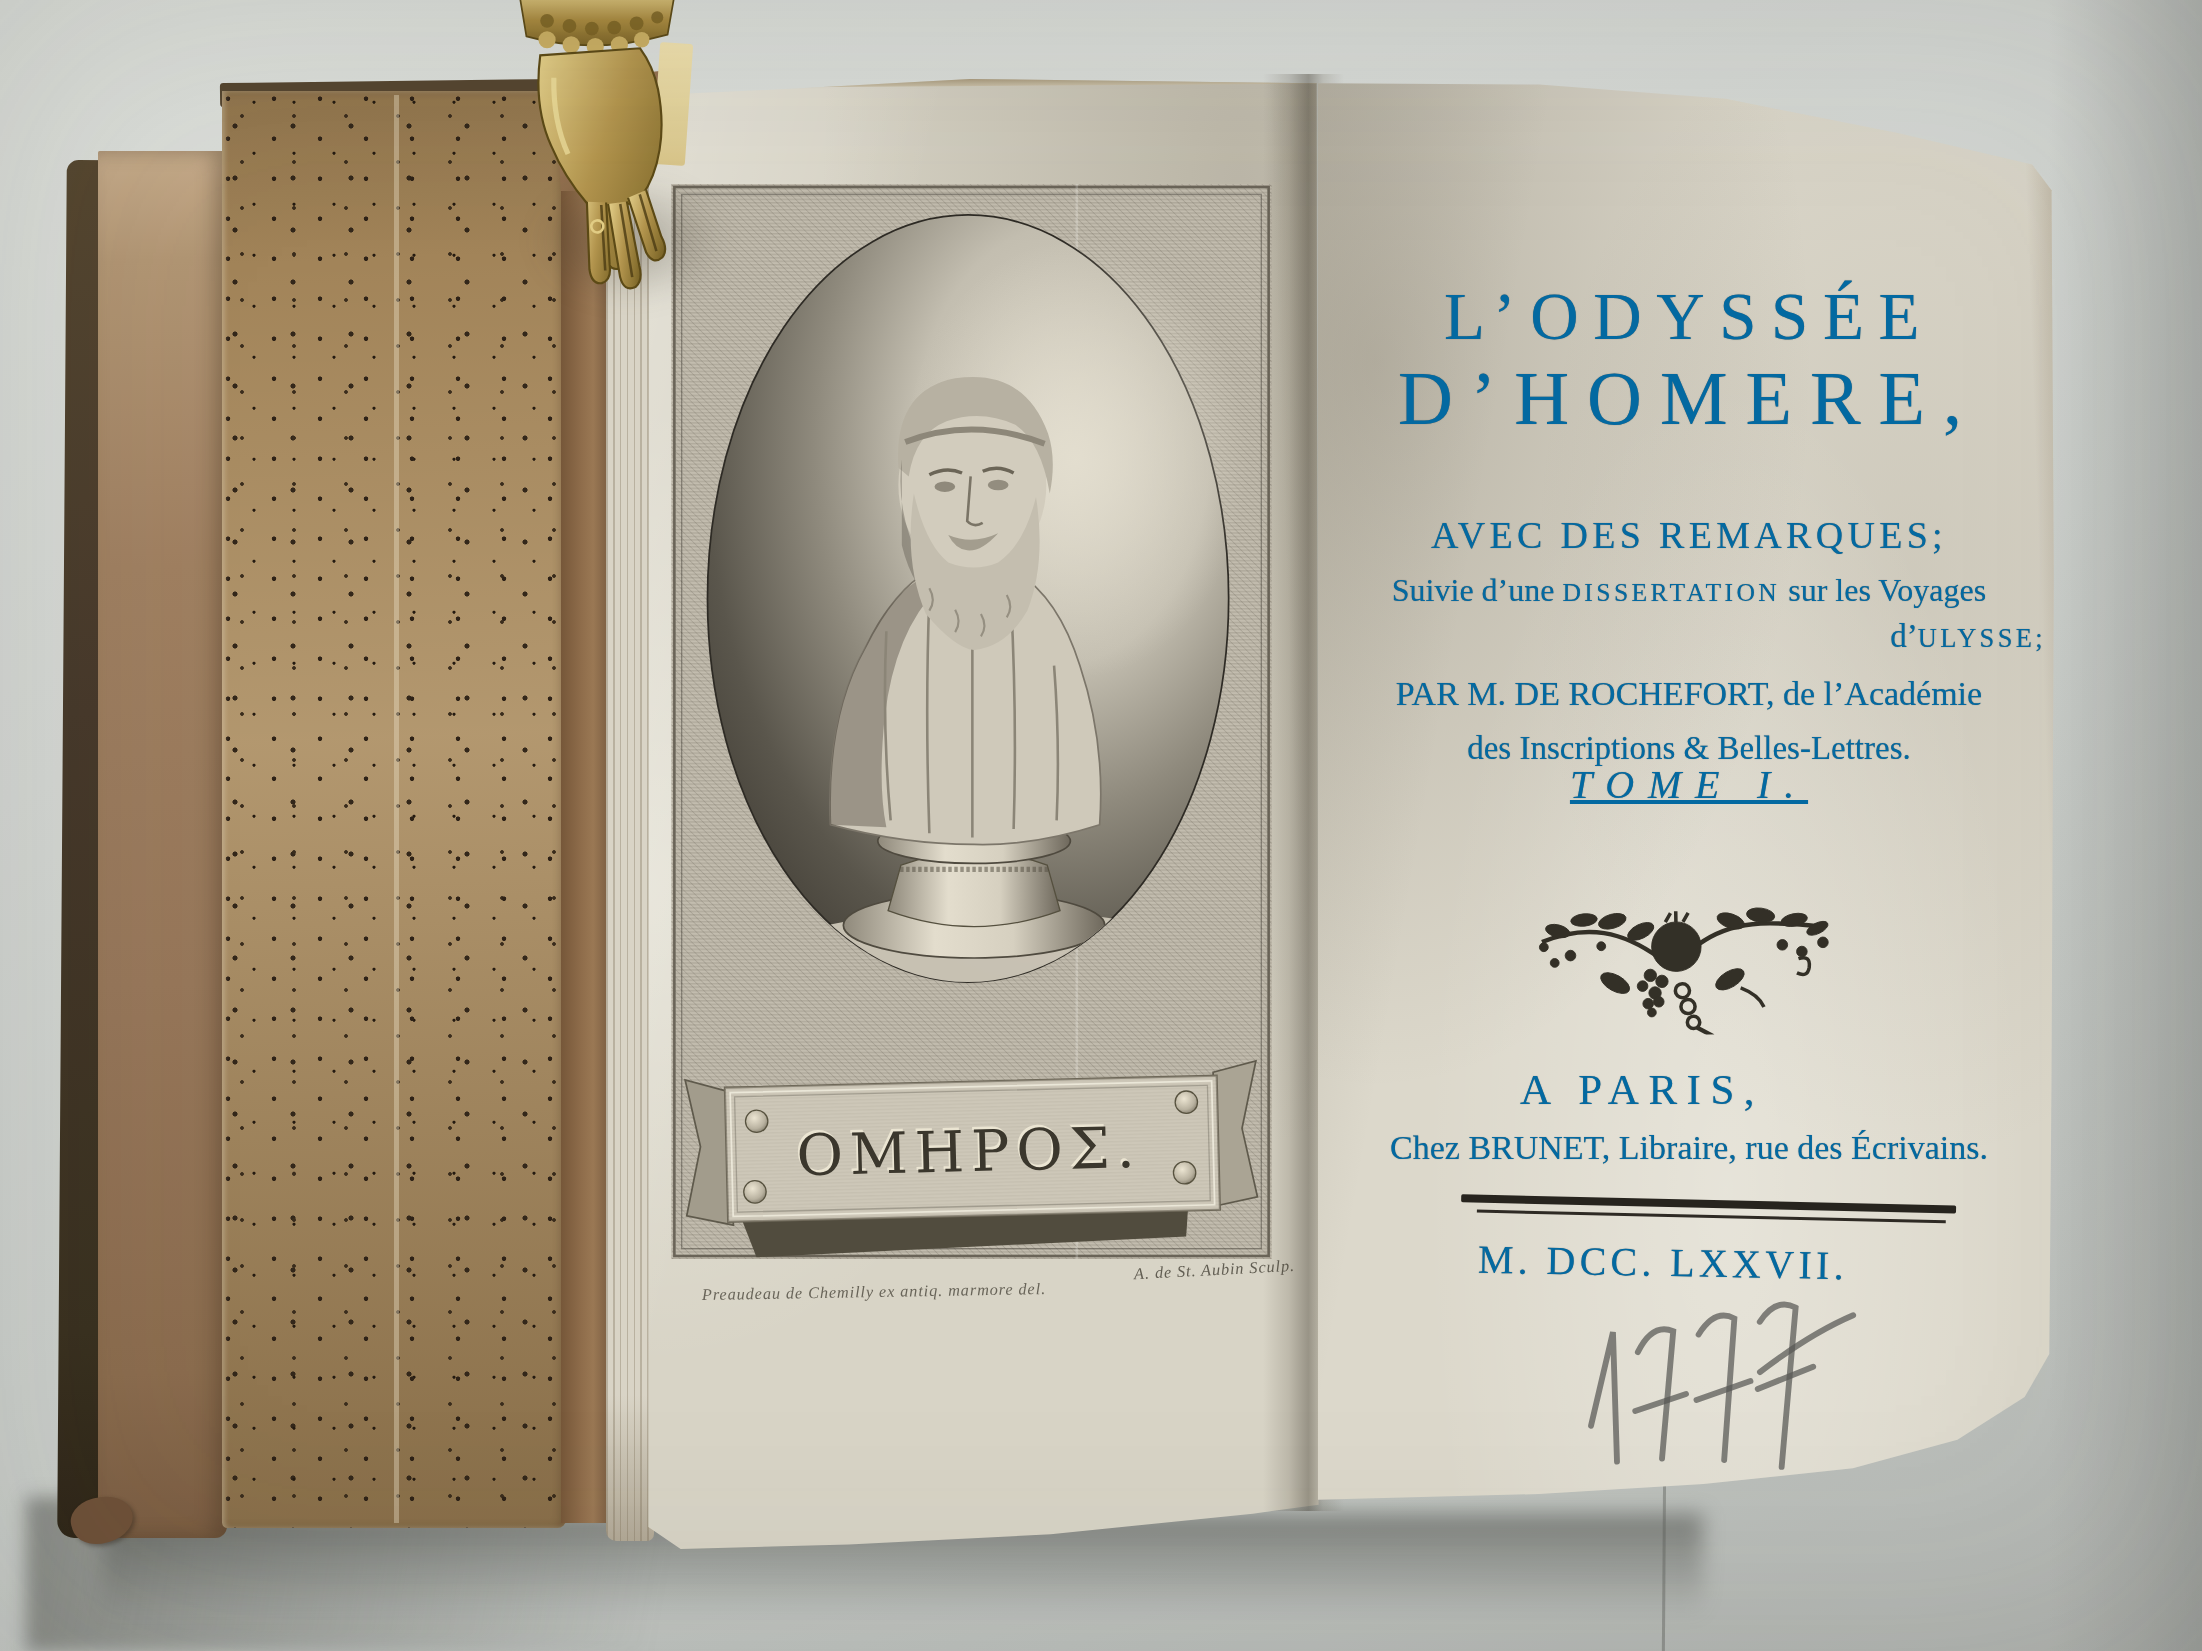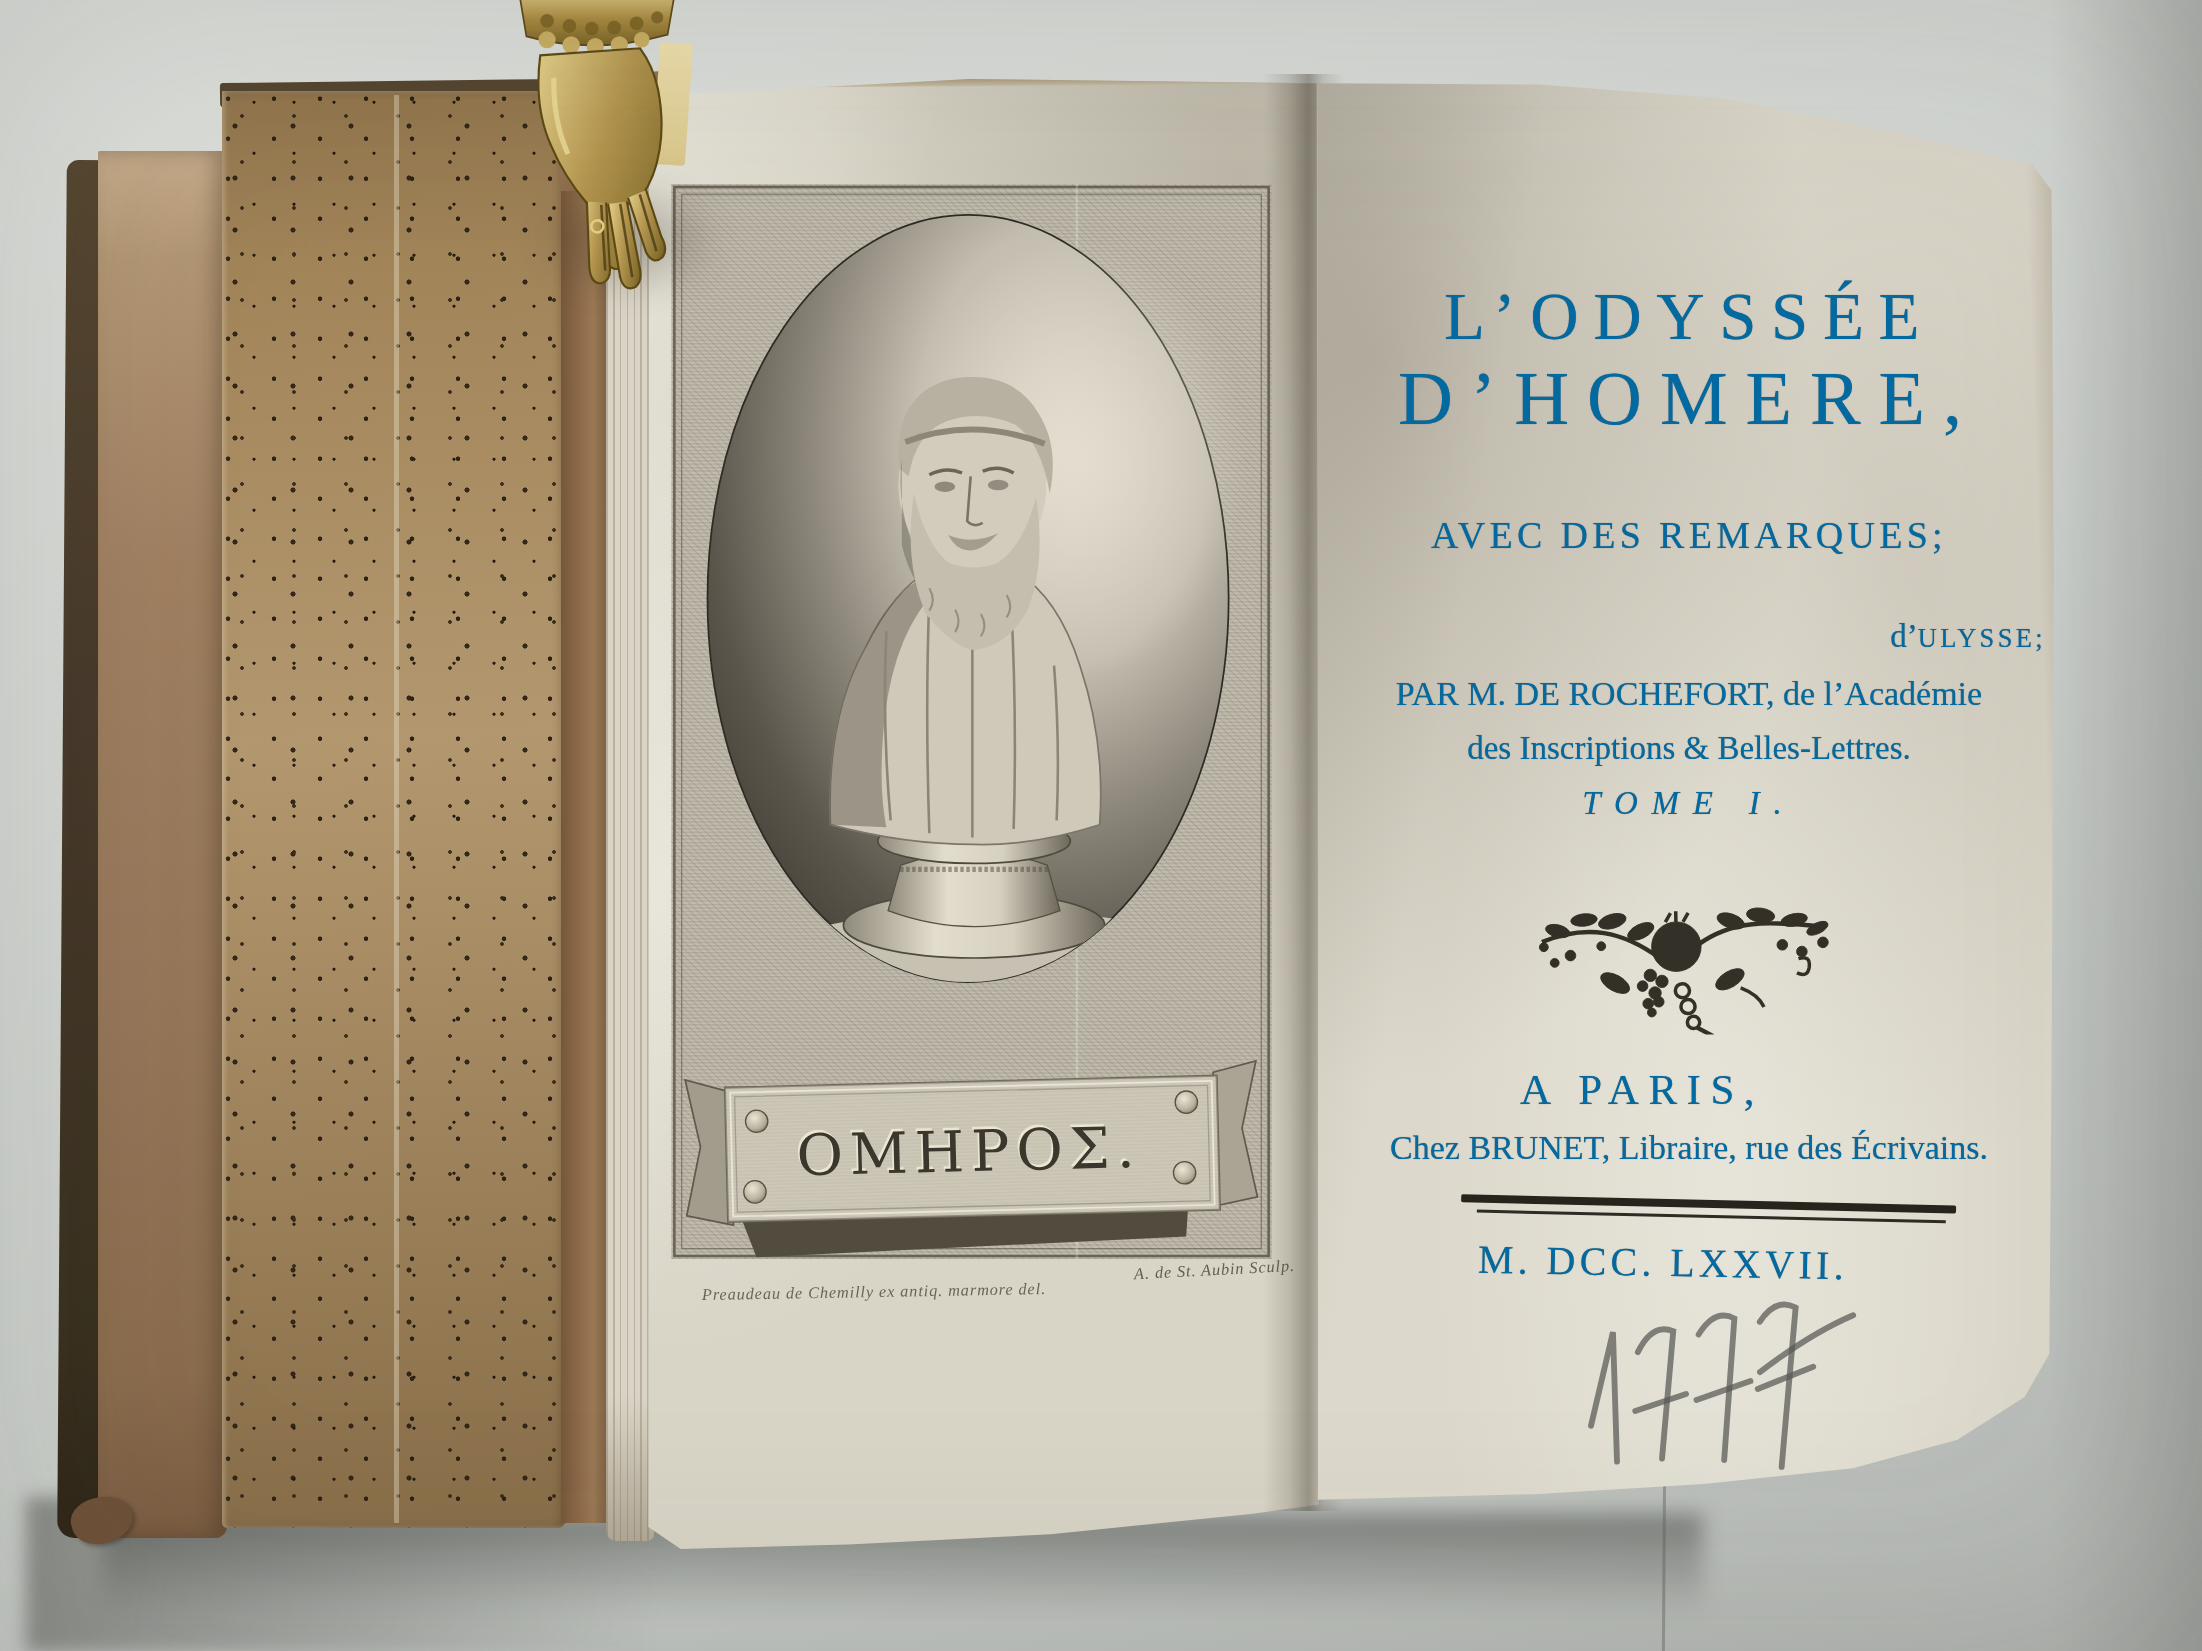--- a/index.html
+++ b/index.html
@@ -81,21 +81,21 @@
   .tline{position:absolute;left:0;width:100%;text-align:center;white-space:nowrap;
     text-shadow:0 0 0.9px rgba(44,40,32,.55);}
   .t1{top:202px;font-size:67px;letter-spacing:14.6px;}
   .t2{top:279px;font-size:76px;letter-spacing:18px;}
   .t3{top:379px;font-size:36px;letter-spacing:7.7px;font-style:italic;}
   .t4{top:437px;font-size:38px;letter-spacing:4.3px;}
   .t5{top:496px;font-size:32px;}
   .t6{top:542px;font-size:33px;text-align:right;}
   .t7{top:599px;font-size:34px;}
   .t8{top:654px;font-size:33px;}
-  .t9{top:709px;font-size:33px;font-style:italic;letter-spacing:13.8px;}
+  .t9{top:685px;font-size:40px;font-style:italic;letter-spacing:13.8px;text-decoration:underline;}
   .t10{top:989px;font-size:43px;letter-spacing:9.5px;transform:translateX(-47px);}
   .t11{top:1053px;font-size:34px;}
   .t12{top:1163px;font-size:40px;letter-spacing:4.3px;transform:translateX(-26px) rotate(1deg);}
   .sc{font-size:.8em;letter-spacing:3.4px;}
   .orn{position:absolute;left:181px;top:800px;width:327px;height:159px;transform:rotate(-1deg);}
   .rule-wrap{position:absolute;left:129px;top:1124px;width:508px;transform:rotate(1.3deg);}
   .rule-thick{width:495px;height:7.7px;background:#27241e;border-radius:1.7px;}
   .rule-thin{width:469px;height:2.6px;background:#2e2a24;margin:7.7px 0 0 15.5px;}
   .hand1777{position:absolute;left:231px;top:1198px;width:301px;height:211px;transform:rotate(-4deg);}
   
@@ -234,20 +234,21 @@
   </div>
 
   <div class="abs gutter"></div>
 
   <div class="abs page-right"></div>
 
   <div class="abs title-block">
     <div class="tline t1">L’ODYSSÉE</div>
     <div class="tline t2">D’HOMERE,</div>
     <div class="tline t4">AVEC DES REMARQUES;</div>
+    <div class="tline t5"><span>Suivie d’une</span> <span class="sc">DISSERTATION</span> <span>sur les Voyages</span></div>
     <div class="tline t6"><span>d’</span><span class="sc">ULYSSE;</span></div>
     <div class="tline t7">PAR M. DE ROCHEFORT, de l’Académie</div>
     <div class="tline t8">des Inscriptions &amp; Belles-Lettres.</div>
     <div class="tline t9">TOME I.</div>
 
     <svg class="orn" viewBox="0 0 360 180" xmlns="http://www.w3.org/2000/svg">
       <g fill="#242118" stroke="#242118" opacity=".92">
         <path d="M160,92 C120,62 80,52 28,72" fill="none" stroke-width="5"></path>
         <path d="M205,78 C250,46 300,56 347,60" fill="none" stroke-width="5"></path>
         <ellipse cx="140" cy="62" rx="16" ry="8" transform="rotate(-25 140 62)"></ellipse>

